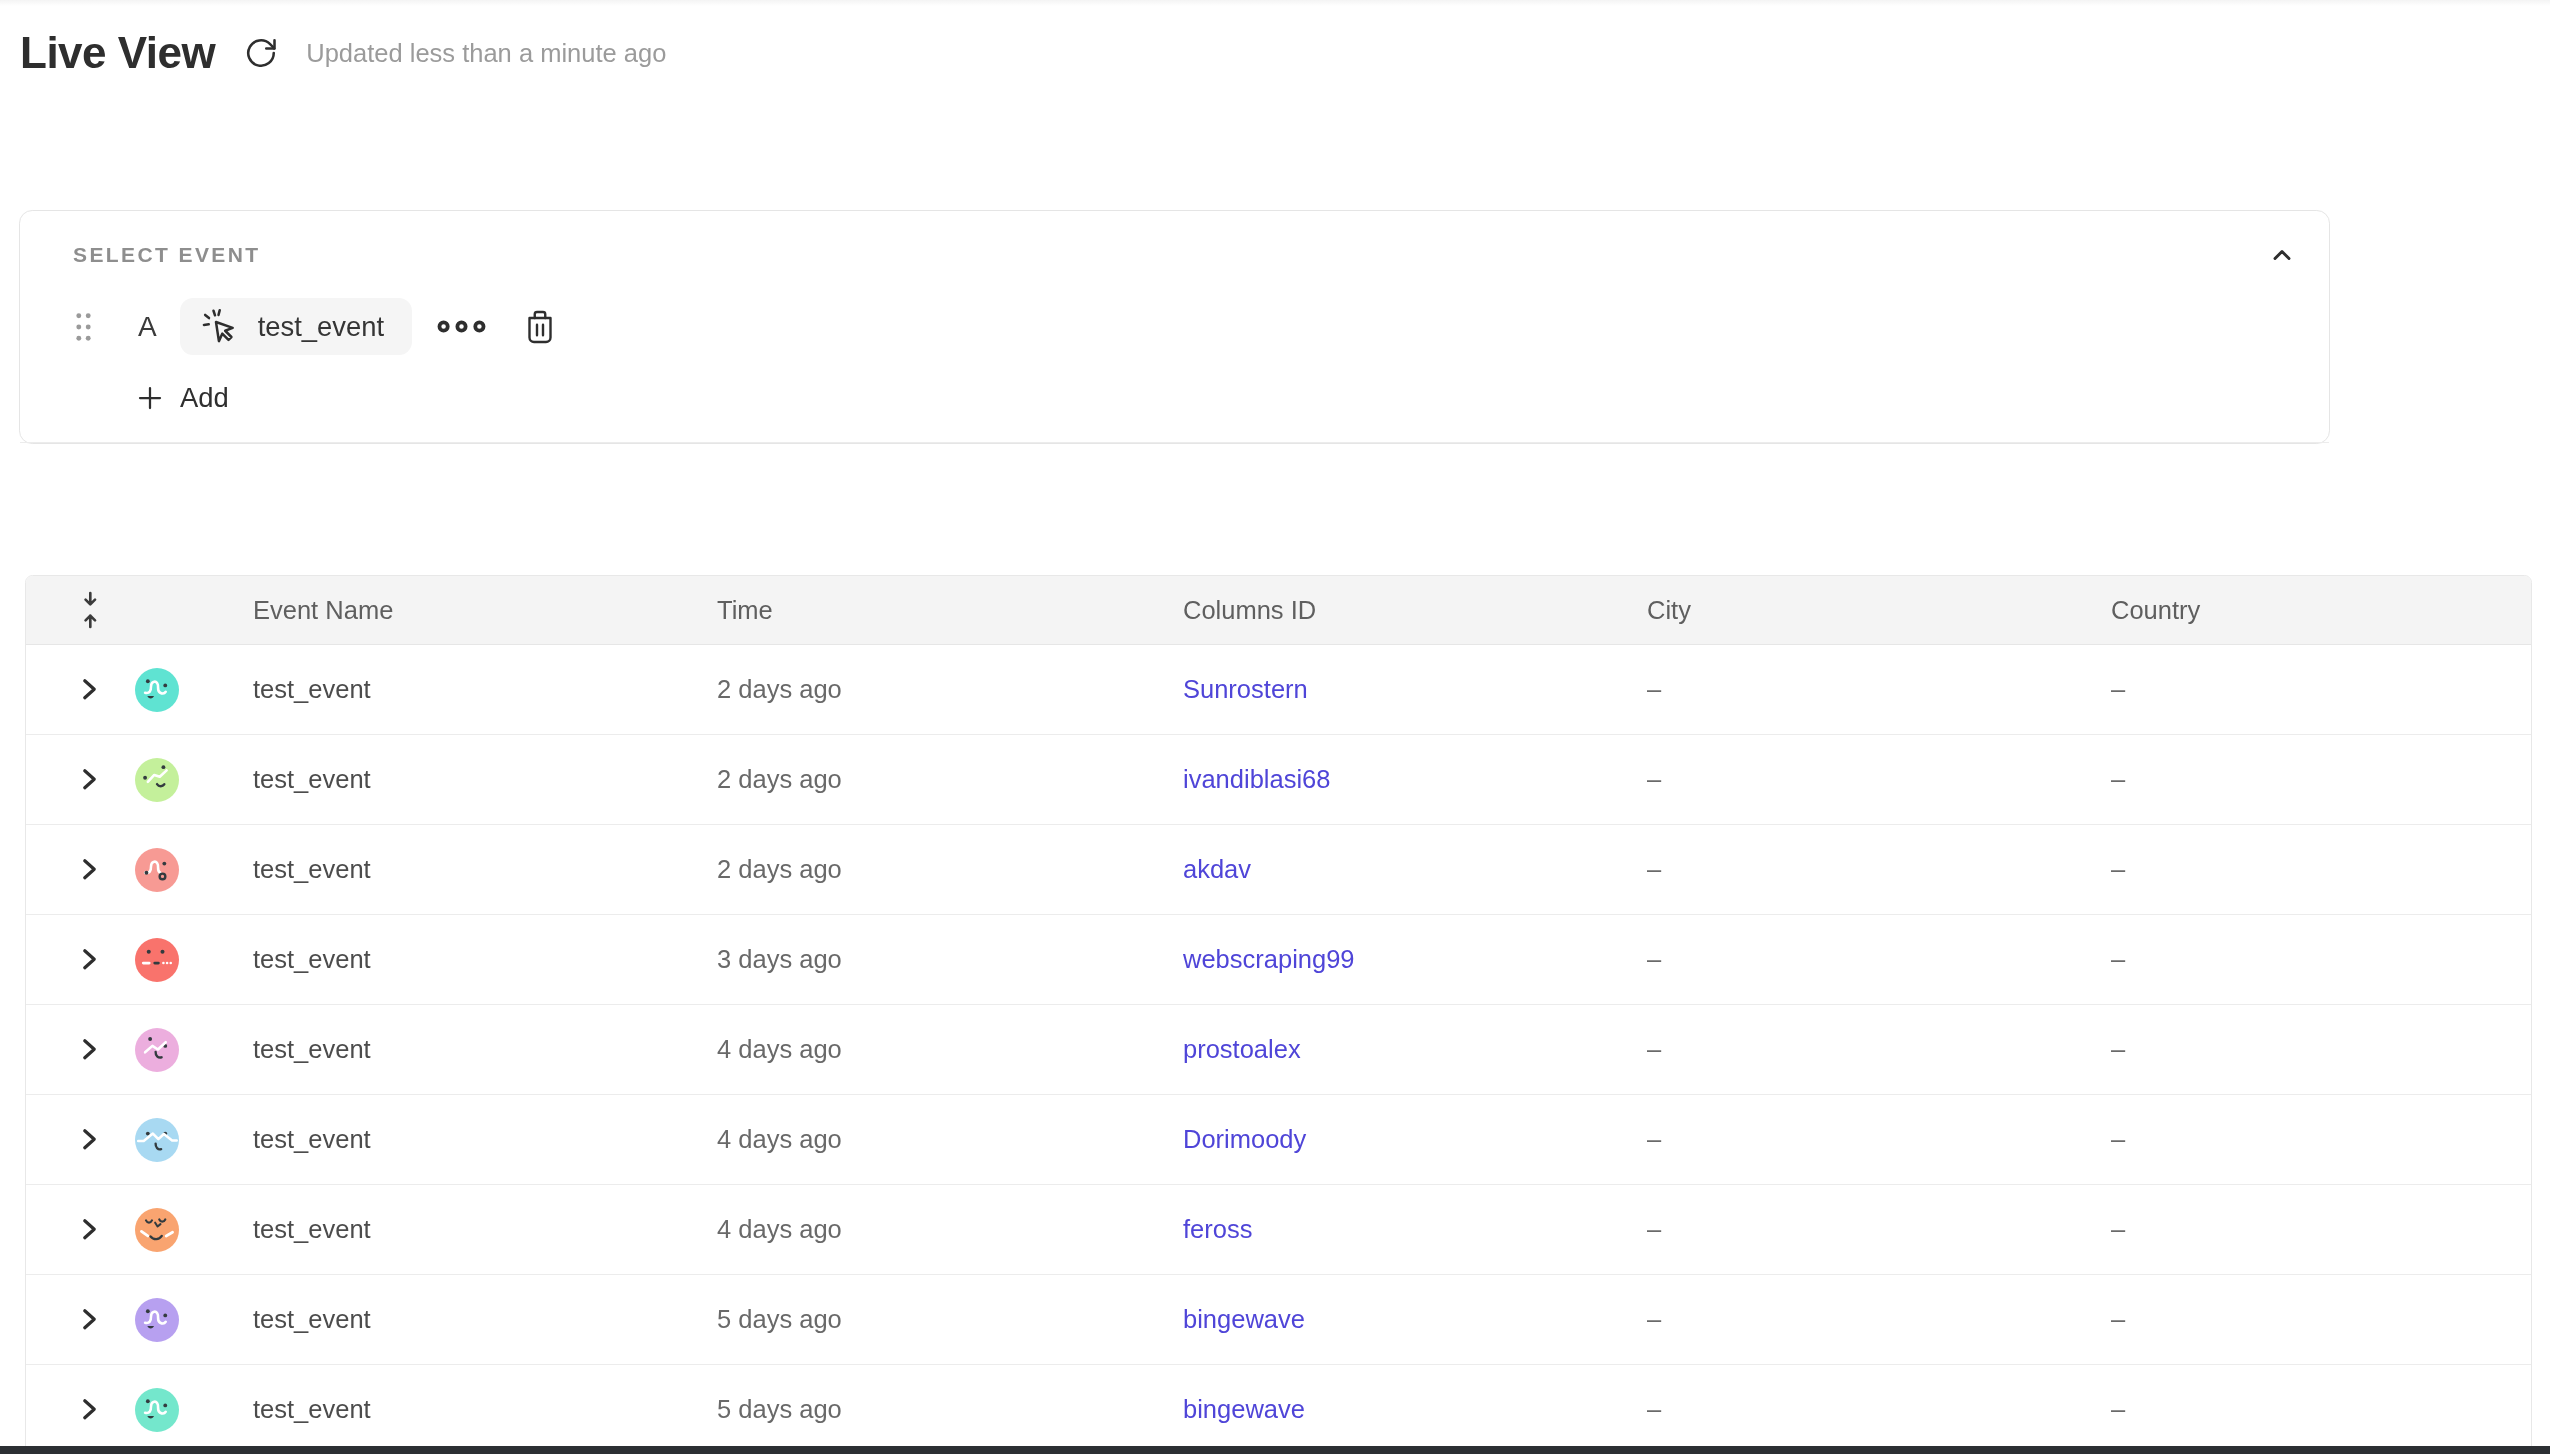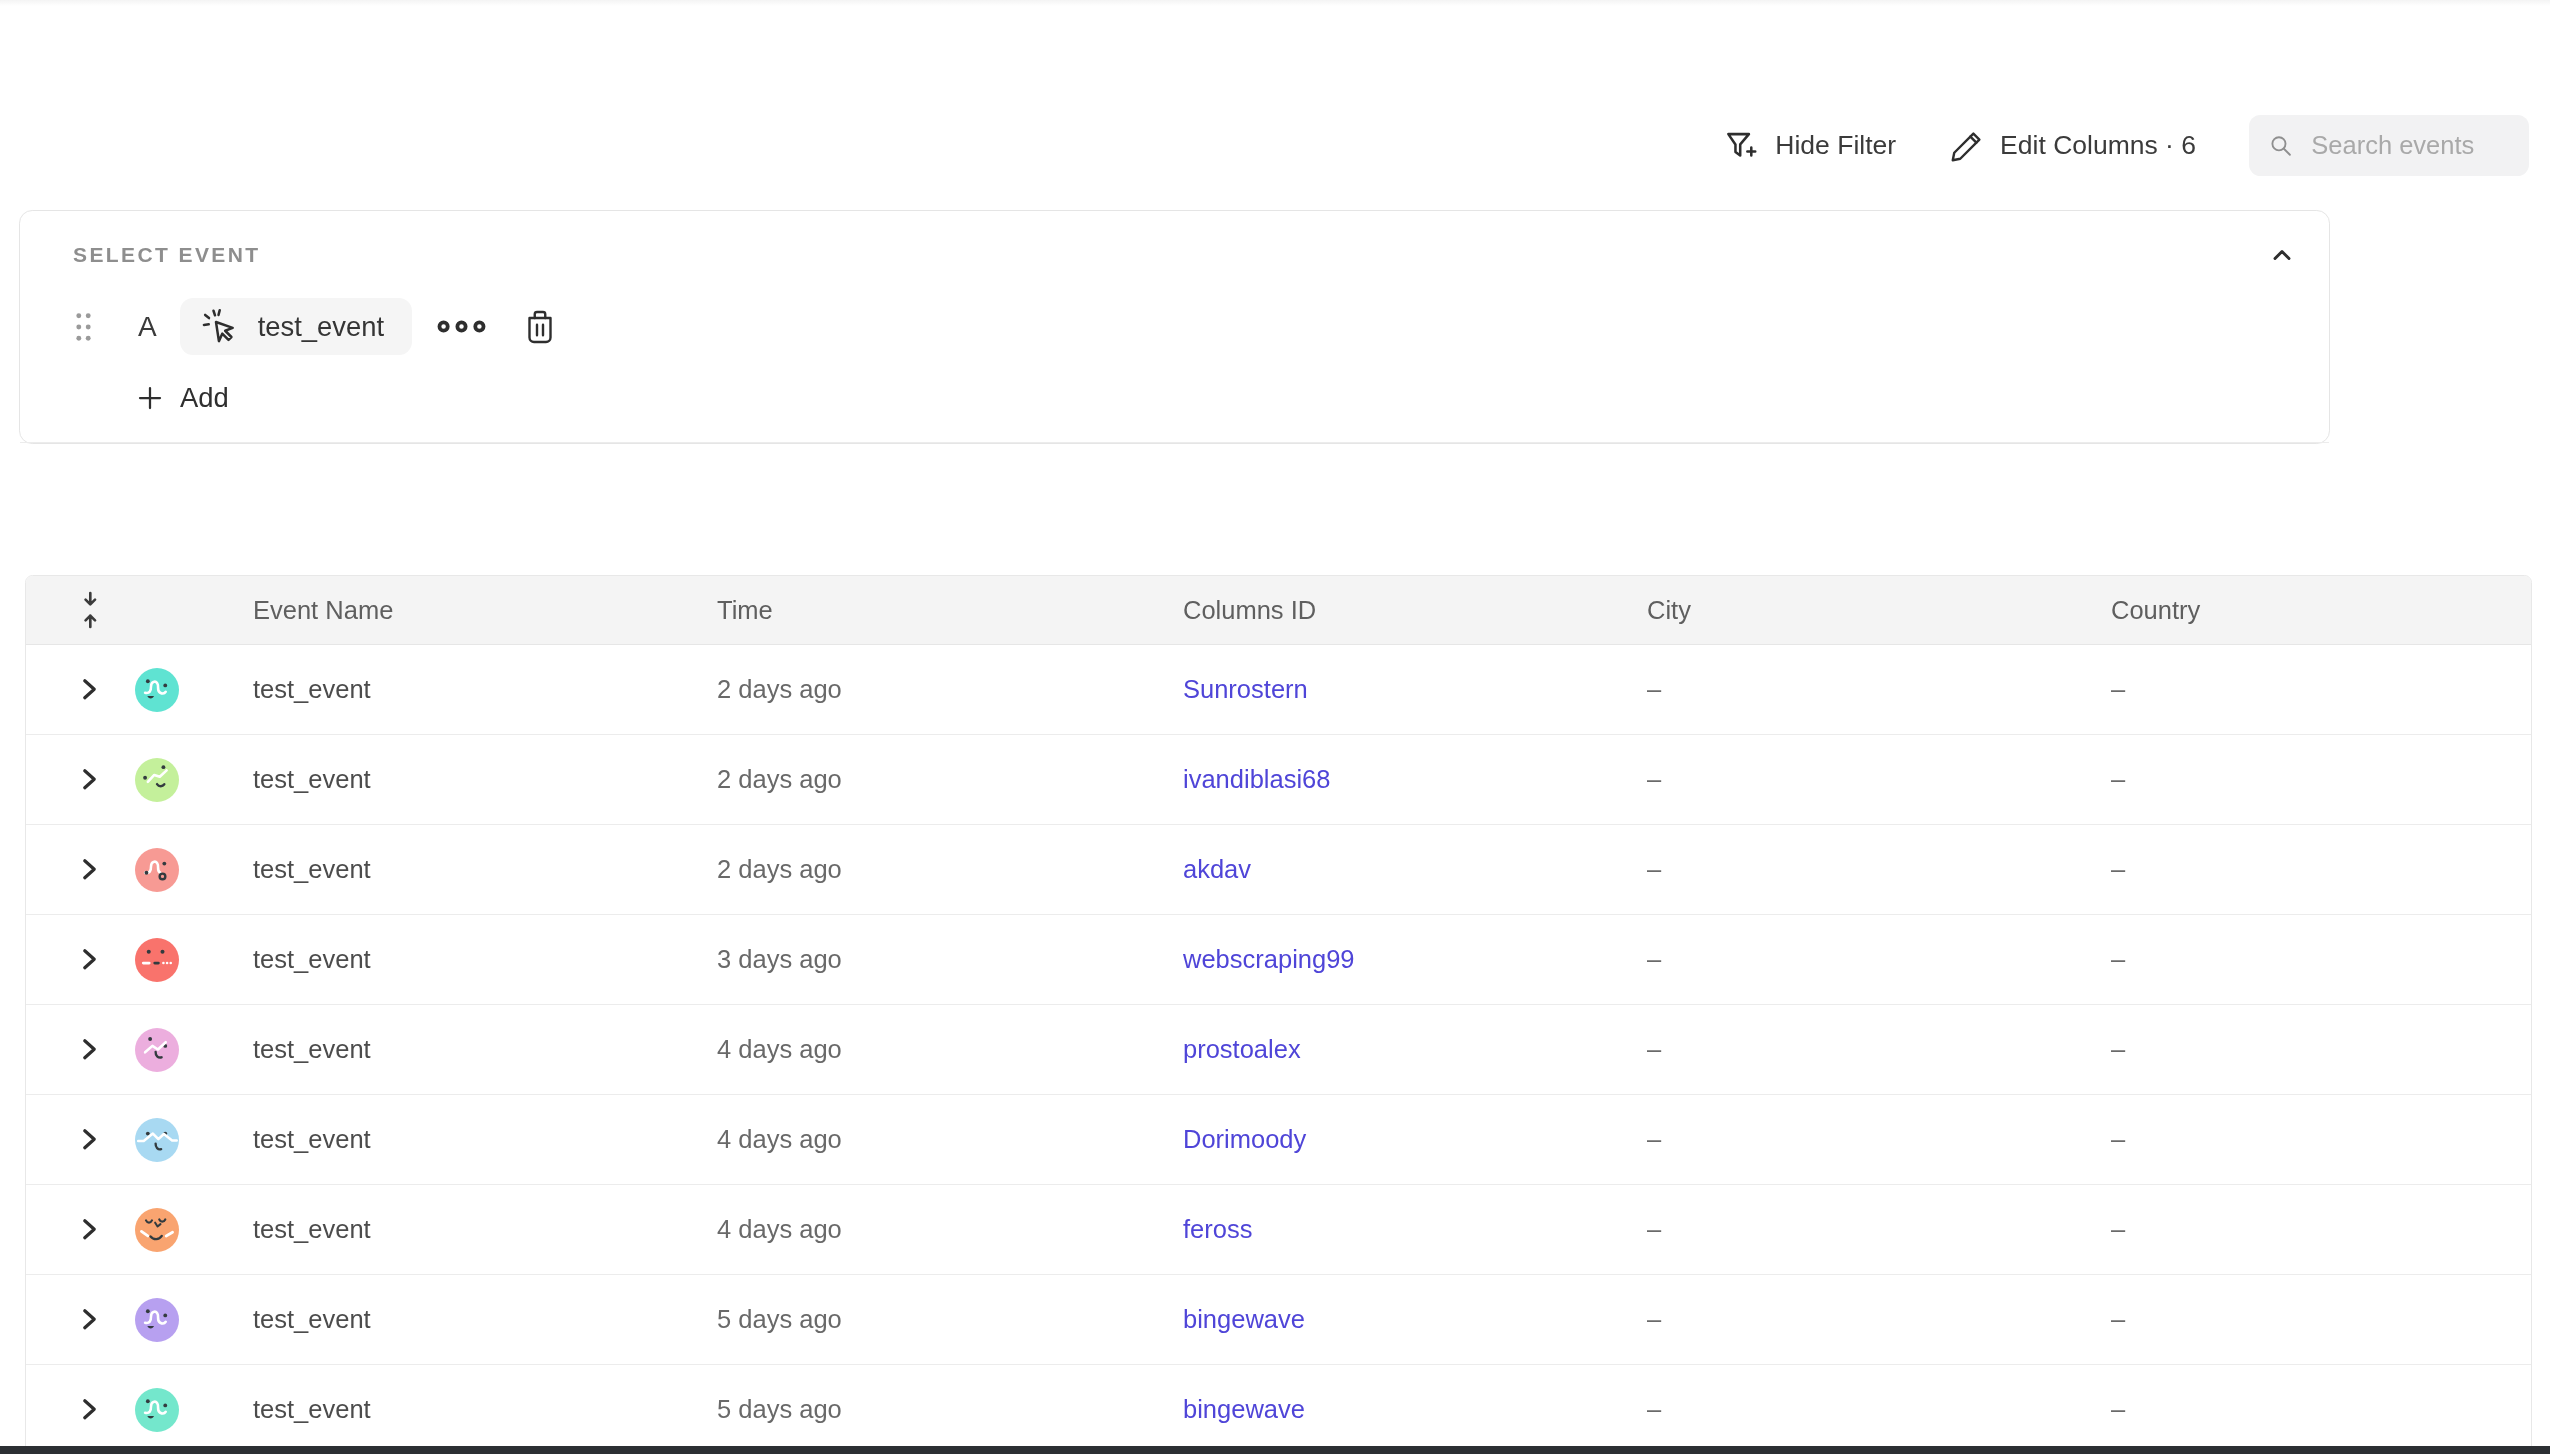--- a/index.html
+++ b/index.html
@@ -62,44 +62,31 @@
 
   .bottom-bar { position:absolute; left:0; bottom:0; width:100%; height:9.5px; background:#2c2f33; z-index:5; }
 
   svg.icn { display:block; }
 </style>
 </head>
 <body>
 
 <div class="page">
 
-
-  <div class="toolbar">
-    <div class="tool-btn">
-      <svg class="icn" width="38" height="38" viewBox="0 0 48 48" fill="none" stroke="#2e2e2e" stroke-width="3.2" stroke-linecap="round" stroke-linejoin="round">
-        <path d="M8 9h26L23 22v14l-6-4.5V22L8 9z"></path>
-        <path d="M37 26v10M32 31h10"></path>
+  <div class="header">
+    <div class="page-title">Live View</div>
+    <div class="refresh-btn">
+      <svg class="icn" width="36" height="36" viewBox="0 0 48 48" fill="none" stroke="#2e2e2e" stroke-width="3.4" stroke-linecap="round" stroke-linejoin="round">
+        <path d="M41 24a17 17 0 1 1-5.2-12.2C38.2 14.1 40 16 41.6 18"></path>
+        <polyline points="42 7 42 18 31 18"></polyline>
       </svg>
-      <span>Hide Filter</span>
-    </div>
-    <div class="tool-btn">
-      <svg class="icn" width="36" height="36" viewBox="0 0 48 48" fill="none" stroke="#2e2e2e" stroke-width="3.2" stroke-linecap="round" stroke-linejoin="round">
-        <path d="M32.5 7.5l8 8L15 41l-10 2 2-10L32.5 7.5z"></path>
-        <path d="M28.5 11.5l8 8"></path>
-      </svg>
-      <span>Edit Columns · 6</span>
-    </div>
-    <div class="search-box">
-      <svg class="icn" width="32" height="32" viewBox="0 0 48 48" fill="none" stroke="#8f8f8f" stroke-width="3.4" stroke-linecap="round">
-        <circle cx="20" cy="20" r="12"></circle>
-        <path d="M29 29l11 11"></path>
-      </svg>
-      <input type="text" placeholder="Search events" style="">
-    </div>
+    </div>
+    <div class="updated-text">Updated less than a minute ago</div>
   </div>
+
 
   <div class="query-card">
     <div class="card-section-1">
       <div class="section-head">
         <div class="section-label">SELECT EVENT</div>
         <div class="collapse-toggle">
           <svg class="icn" width="28" height="28" viewBox="0 0 48 48" fill="none" stroke="#2e2e2e" stroke-width="5" stroke-linecap="round" stroke-linejoin="round">
             <polyline points="12 30 24 18 36 30"></polyline>
           </svg>
         </div>

